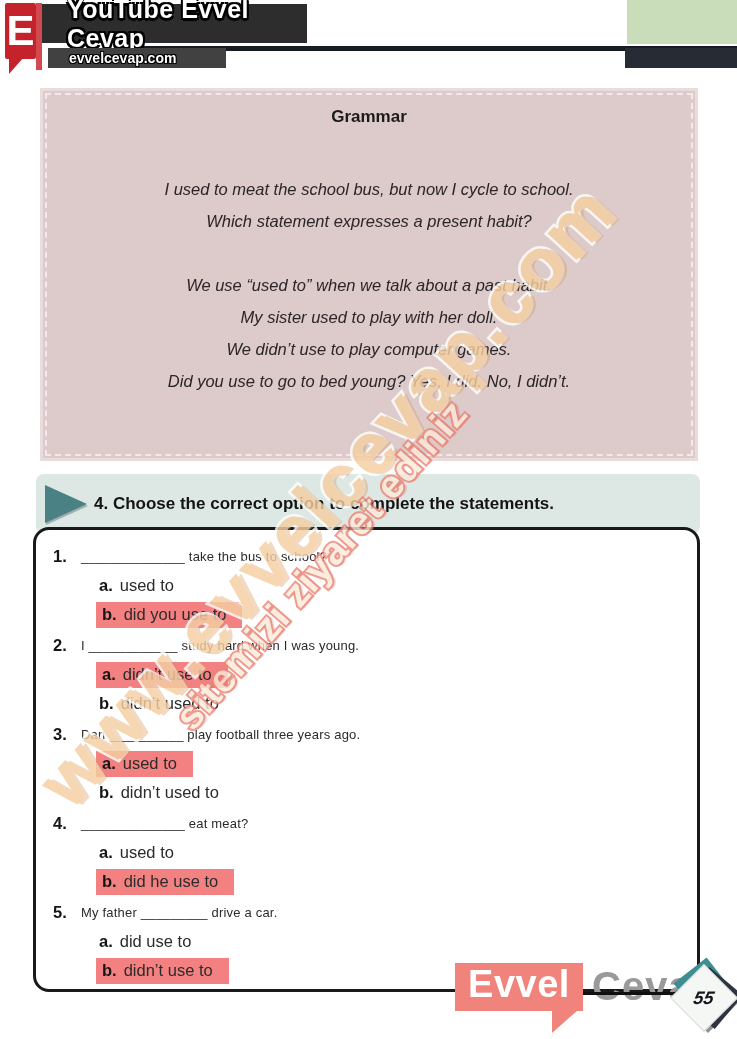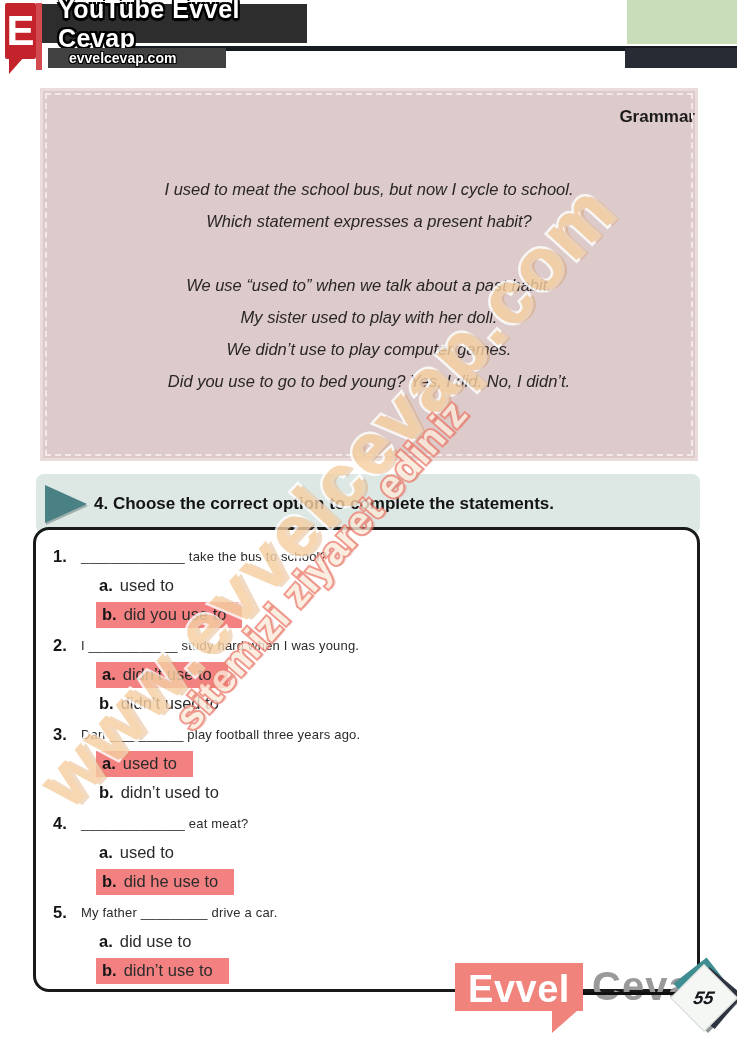--- a/index.html
+++ b/index.html
@@ -2,40 +2,40 @@
 <html><head>
 <meta charset="utf-8">
 <style>
   html,body{margin:0;padding:0;background:#ffffff;}
   .page{position:relative;width:737px;height:1039px;background:#ffffff;overflow:hidden;
         font-family:"Liberation Sans",sans-serif;color:#222;}
 
   
   .title-underline{position:absolute;left:120px;top:46px;width:617px;height:5px;background:#171c22;}
   .title-bar{position:absolute;left:37px;top:4px;width:270px;height:39px;background:#2d2d2d;
-             display:flex;align-items:center;box-sizing:border-box;padding-left:21px;}
+             display:flex;align-items:center;box-sizing:border-box;padding-left:30px;}
   .title-bar span{color:#fff;font-size:25px;font-weight:bold;letter-spacing:.5px;
              text-shadow:-2px -2px 0 #000,2px -2px 0 #000,-2px 2px 0 #000,2px 2px 0 #000,0 3px 1px #000;}
   .domain-bar{position:absolute;left:48px;top:48px;width:178px;height:20px;background:#414141;
              display:flex;align-items:center;box-sizing:border-box;padding-left:21px;}
   .domain-bar span{color:#fff;font-size:14px;font-weight:bold;
              text-shadow:-1px -1px 0 #000,1px -1px 0 #000,-1px 1px 0 #000,1px 1px 0 #000;}
   .logo-badge{position:absolute;left:5px;top:3px;width:31px;height:56px;background:#c4232b;border-radius:2px;
              display:flex;align-items:center;justify-content:center;z-index:3;}
   .logo-badge span{color:#fff;font-size:42px;font-weight:bold;}
   .badge-tail{position:absolute;left:9px;top:57px;width:0;height:0;border-top:17px solid #c4232b;
              border-right:15px solid transparent;z-index:3;}
   .logo-strip{position:absolute;left:36px;top:3px;width:6px;height:67px;background:#d24a50;z-index:2;}
   .green-block{position:absolute;left:627px;top:0;width:110px;height:44px;background:#c9ddba;}
   .dark-block{position:absolute;left:625px;top:48px;width:112px;height:20px;background:#272c34;}
 
   
   .grammar-box{position:absolute;left:40px;top:88px;width:658px;height:373px;background:#dccbca;
              box-sizing:border-box;border:3px solid #eadcda;outline:2px dashed #f3e9e8;outline-offset:-7px;}
-  .g-title{margin-top:16px;text-align:right;font-size:17px;font-weight:bold;color:#1c1b1b;}
+  .g-title{margin-top:16px;text-align:center;font-size:17px;font-weight:bold;color:#1c1b1b;}
   .g-group1{margin-top:46px;}
   .g-group2{margin-top:32px;}
   .g-line{height:32px;line-height:32px;text-align:center;font-style:italic;font-size:16.5px;color:#2a2627;}
 
   
   .instruction-bar{position:absolute;left:36px;top:474px;width:664px;height:60px;background:#dde8e4;
              border-radius:8px;display:flex;align-items:center;}
   .play-arrow{width:0;height:0;border-left:42px solid #4a8184;border-top:19px solid transparent;
              border-bottom:19px solid transparent;margin-left:9px;filter:drop-shadow(1px 2px 0 rgba(40,70,70,.35));}
   .instruction-text{margin-left:7px;font-size:17px;font-weight:bold;color:#141414;}
@@ -58,21 +58,21 @@
       -webkit-text-stroke:5px #ffffff;opacity:.82;transform:rotate(-47.5deg);
       text-shadow:3px 4px 0 rgba(213,140,70,.40);}
   .wm2{left:183px;top:702px;font-size:39px;letter-spacing:1px;color:#fbeada;
       -webkit-text-stroke:4px #ee8374;opacity:.80;transform:rotate(-49deg);
       text-shadow:2px 3px 0 rgba(220,110,95,.35);}
 
   
   .line-ext{position:absolute;left:688px;top:992px;width:49px;height:3px;background:#101010;z-index:21;}
   .cevap-line{position:absolute;left:455px;top:992px;width:245px;height:3px;background:#101010;z-index:21;}
   .evvel-box{position:absolute;left:455px;top:963px;width:128px;height:48px;background:#f0837c;z-index:22;
-      display:flex;align-items:flex-end;justify-content:center;}
+      display:flex;align-items:flex-start;justify-content:center;}
   .evvel-box span{color:#fff;font-size:38px;font-weight:bold;letter-spacing:.5px;}
   .evvel-tail{position:absolute;left:552px;top:1010px;width:0;height:0;border-top:23px solid #f0837c;
       border-right:26px solid transparent;z-index:22;}
   .cevap-text{position:absolute;left:592px;top:964px;font-size:40px;font-weight:bold;color:#9a9a9a;
       letter-spacing:1px;z-index:20;}
   .page-diamond{position:absolute;left:670px;top:966px;width:70px;height:70px;z-index:25;}
   .d-layer{position:absolute;}
   .d-teal{left:12px;top:0px;width:42px;height:42px;background:#3e8e91;transform:rotate(52deg);}
   .d-shadow{left:16px;top:14px;width:44px;height:44px;background:#8d9494;transform:rotate(45deg);}
   .d-dark{left:20px;top:10px;width:44px;height:44px;background:#2e3440;transform:rotate(40deg);}

